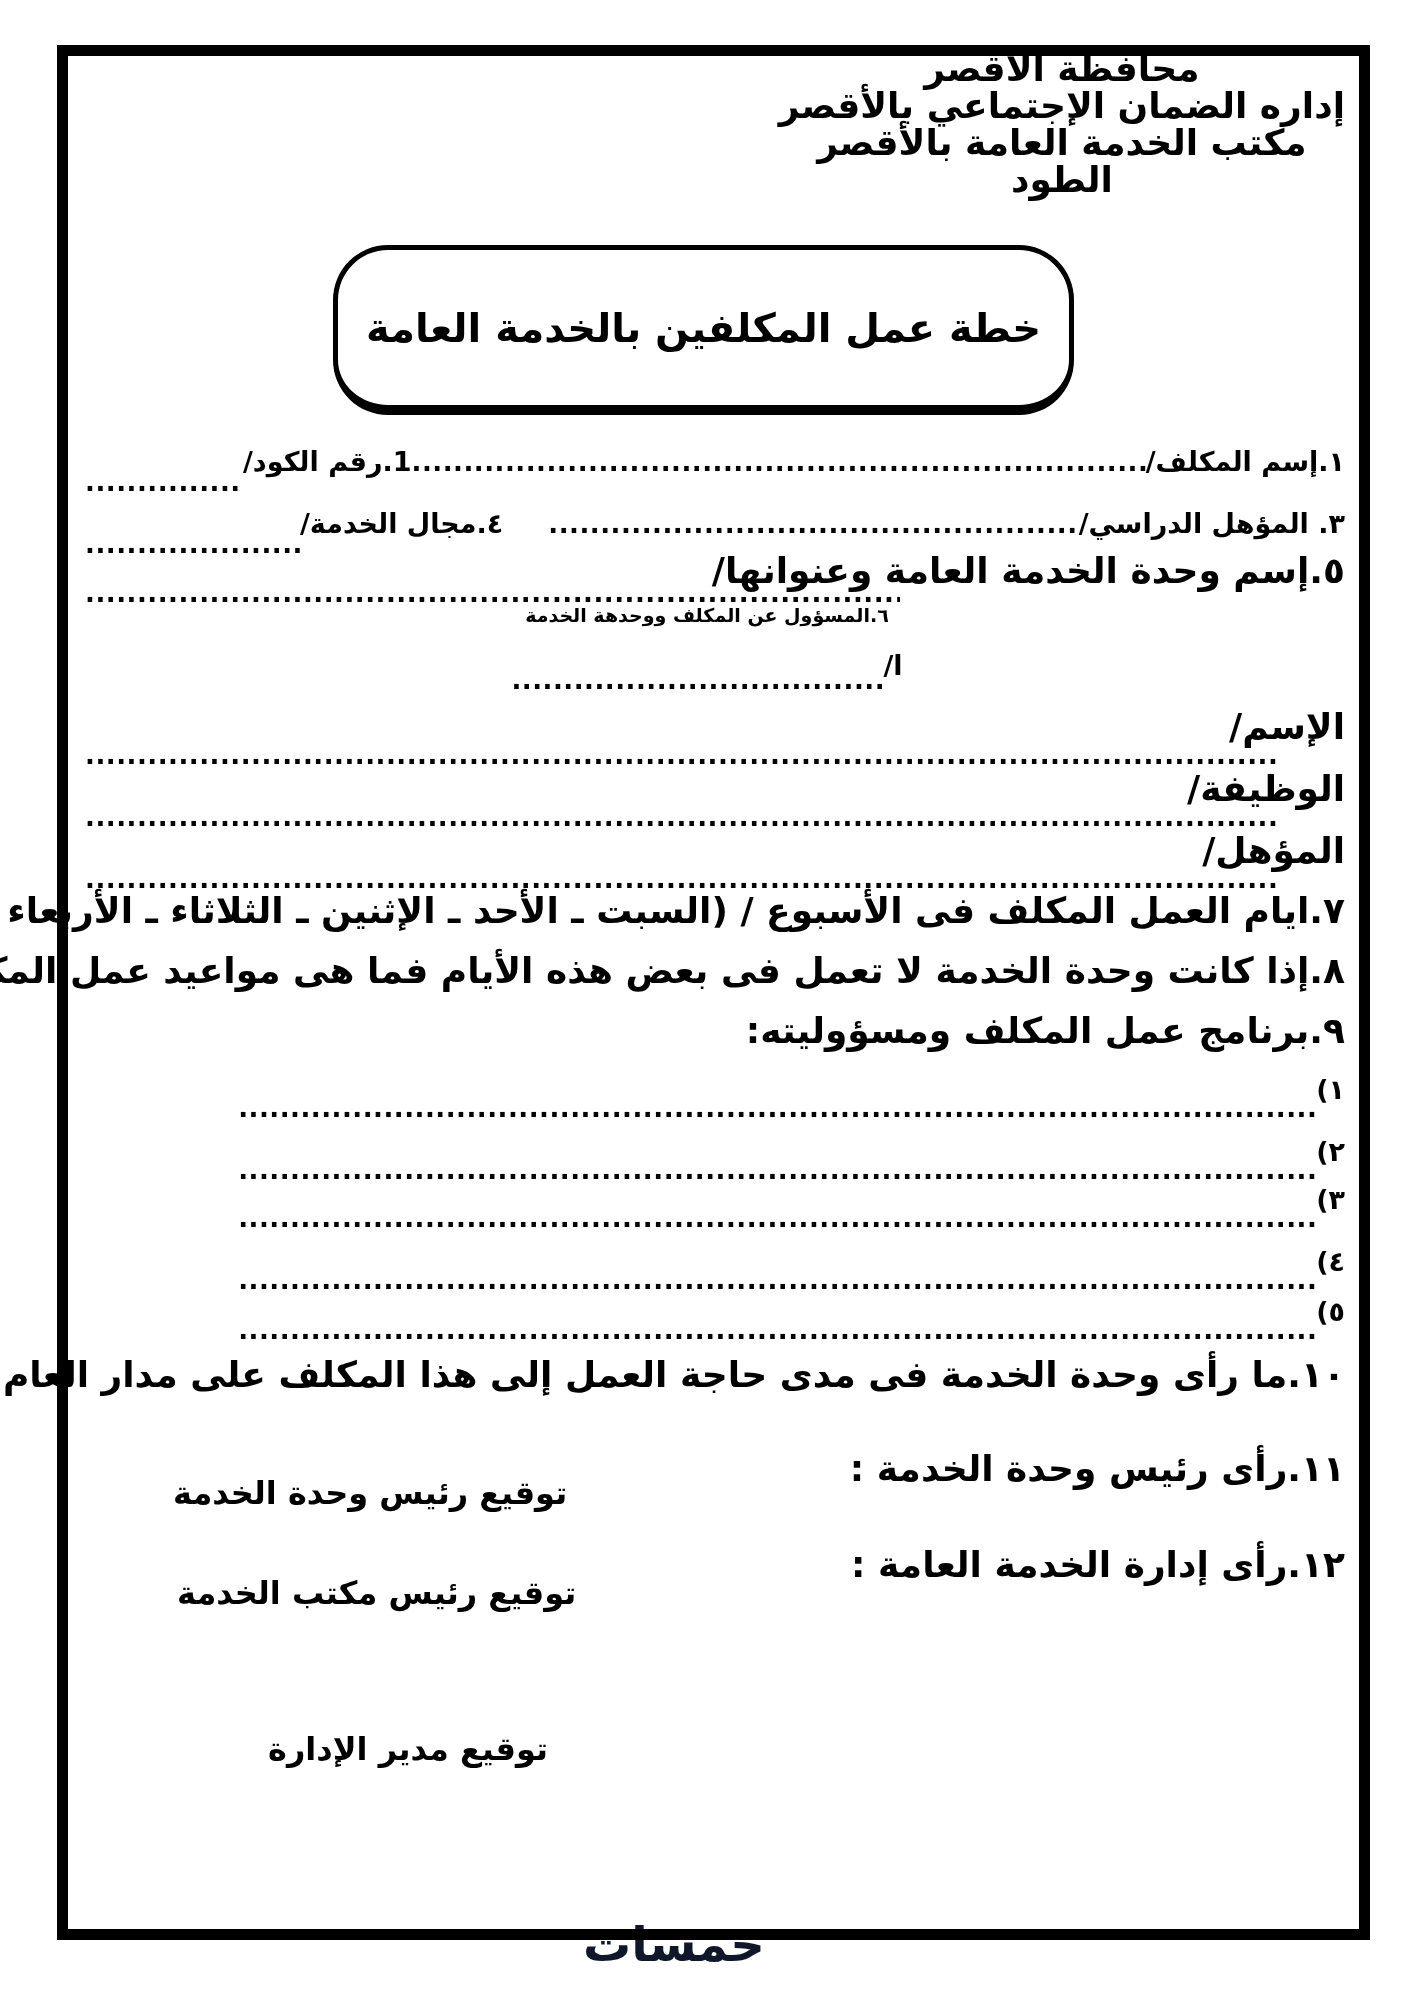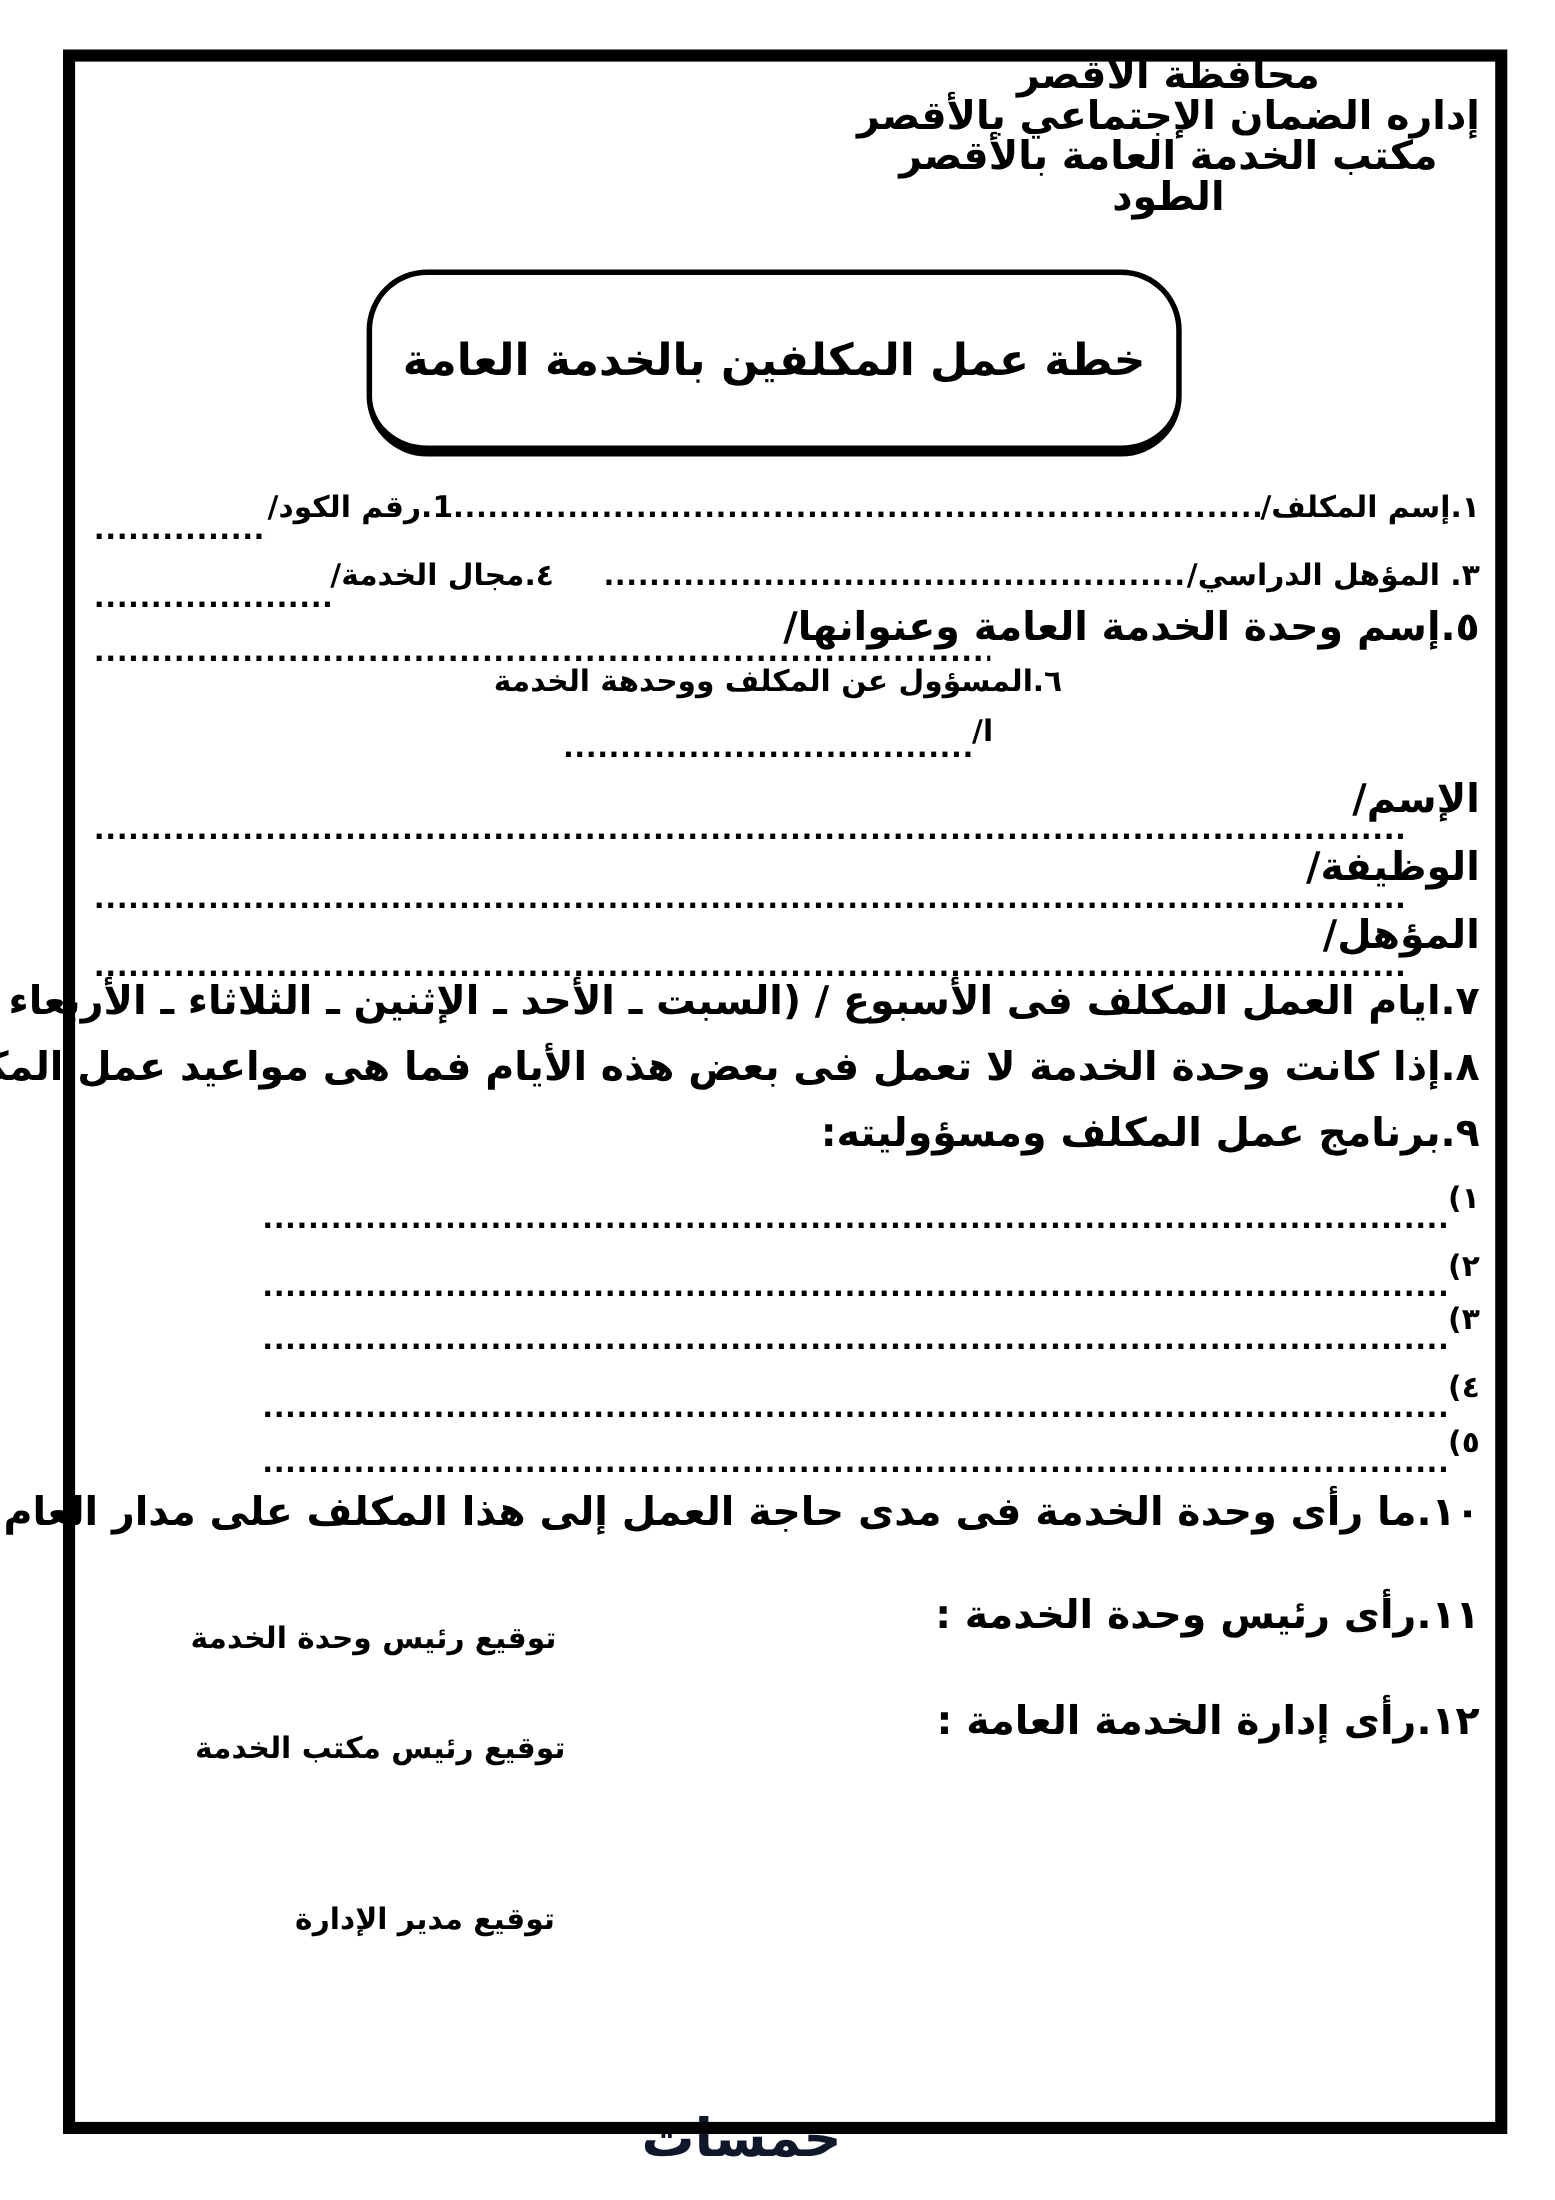--- a/index.html
+++ b/index.html
@@ -81,27 +81,27 @@
     right:69px;
     direction:rtl;
     text-align:right;
     white-space:nowrap;
     font-size:36px;
     z-index:3;
   }
   .left-sig{
     direction:rtl;
     white-space:nowrap;
-    font-size:27px;
+    font-size:32px;
     z-index:3;
   }
   .center-line{
     left:0; width:1414px;
     text-align:center;
-    font-size:27px;
+    font-size:19px;
     z-index:3;
   }
   .center-flex{
     left:0; width:1414px;
     display:flex;
     direction:rtl;
     justify-content:center;
     align-items:baseline;
     font-size:27px;
     z-index:3;

